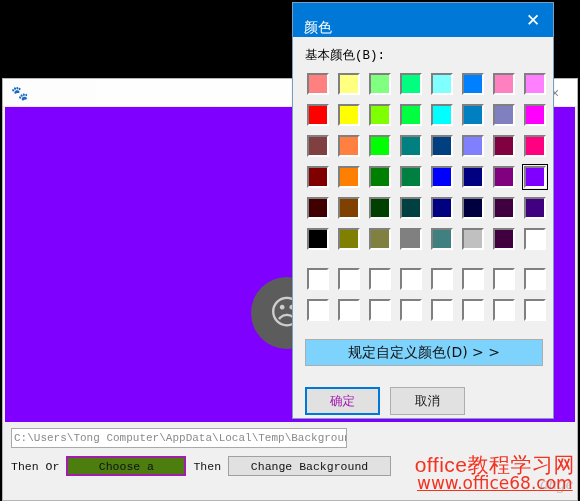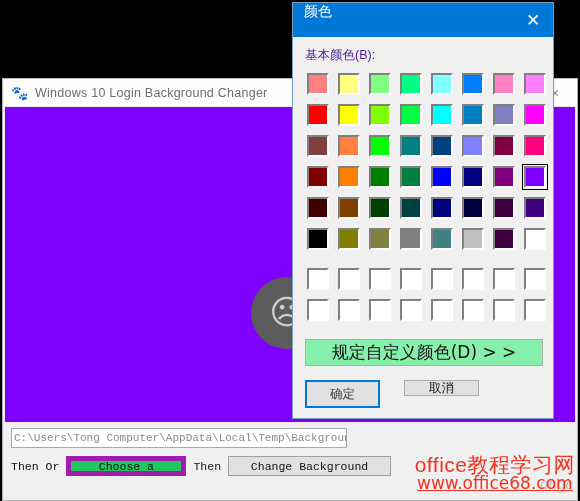--- a/index.html
+++ b/index.html
@@ -77,21 +77,21 @@
   }
   #get-btn{flex:0 0 96px;}
   #action-row{
     display:flex;align-items:center;gap:7px;margin-top:8px;
   }
   .step-label{
     font-family:"Liberation Mono","DejaVu Sans Mono",monospace;
     font-size:11.5px;color:#111;white-space:nowrap;
   }
   #browse-btn{flex:0 0 125px;}
-  #choose-btn{flex:0 0 120px;border:5px solid #a21caf;background:#22c55e;}
+  #choose-btn{flex:0 0 120px;border:2px solid #a21caf;background:#4d7c0f;}
   #change-btn{flex:0 0 163px;}
 
   
   #watermark{
     position:absolute;right:2px;bottom:8px;
     pointer-events:none;text-align:right;line-height:1.02;
   }
   #wm-top{
     color:#f4220f;font-size:21px;font-weight:400;
     font-family:Liberation Sans, sans-serif;
@@ -109,36 +109,36 @@
   }
 
   
   #color-dialog{
     position:absolute;left:292px;top:2px;width:262px;height:417px;
     background:#f0f0f0;border:1px solid #7a9fc0;box-sizing:border-box;
     display:flex;flex-direction:column;
     box-shadow:0 0 0 1px rgba(0,0,0,.04);
   }
   #dlg-titlebar{
-    flex:0 0 34px;background:#0078d7;display:flex;align-items:flex-start;
+    flex:0 0 34px;background:#0078d7;display:flex;align-items:flex-end;
     position:relative;
   }
   #dlg-title{
     color:#fff;font-size:14px;margin-left:11px;
     font-family:"DejaVu Sans",sans-serif;
   }
   #dlg-close{
     position:absolute;right:0;top:0;width:40px;height:34px;
     display:flex;align-items:center;justify-content:center;
     color:#fff;font-size:17px;line-height:1;
   }
   #dlg-body{flex:1 1 auto;padding:10px 12px 0 12px;box-sizing:border-box;}
   .dlg-label{
-    font-size:12.5px;color:#4c1d95;margin-bottom:7px;
-    font-family:Liberation Sans, sans-serif;
+    font-size:12.5px;color:#000000;margin-bottom:7px;
+    font-family:Liberation Mono, monospace;
   }
 
   
   #basic-grid{
     display:grid;grid-template-columns:repeat(8,26px);
     gap:5px 5px;margin-bottom:14px;
   }
   .swatch-cell{
     width:26px;height:26px;box-sizing:border-box;
     display:flex;align-items:center;justify-content:center;
@@ -163,52 +163,50 @@
     width:26px;height:26px;box-sizing:border-box;padding:2px;
   }
   .custom-swatch{
     width:100%;height:100%;box-sizing:border-box;background:#fff;
     border-top:2px solid #808080;border-left:2px solid #808080;
     border-right:2px solid #ffffff;border-bottom:2px solid #ffffff;
   }
 
   #define-btn{
     width:238px;height:27px;box-sizing:border-box;
-    border:1px solid #adadad;background:#86efac;
-    font-size:17px;color:#111;
-    display:flex;align-items:center;justify-content:center;
-    font-family:"DejaVu Sans",sans-serif;margin-bottom:14px;
+    border:1px solid #adadad;background:#7dd3fc;
+    font-size:14px;color:#111;
+    display:flex;align-items:center;justify-content:center;
+    font-family:"DejaVu Sans",sans-serif;margin-bottom:21px;
   }
   #dlg-buttons{display:flex;gap:10px;}
   #ok-btn{
     width:75px;height:28px;box-sizing:border-box;
     border:2px solid #0078d7;background:#e1e1e1;
-    font-size:12.5px;color:#404040;
+    font-size:12.5px;color:#a21caf;
     display:flex;align-items:center;justify-content:center;
     font-family:"DejaVu Sans",sans-serif;
   }
   #cancel-btn{
-    width:75px;height:16px;box-sizing:border-box;
+    width:75px;height:28px;box-sizing:border-box;
     border:1px solid #adadad;background:#e1e1e1;
     font-size:12.5px;color:#111;
     display:flex;align-items:center;justify-content:center;
     font-family:"DejaVu Sans",sans-serif;
-    margin-left:14px;
   }
 </style>
 </head>
 <body>
 
 <div id="backdrop"></div>
 
 <div id="app-window">
 
   <div id="app-titlebar">
     <span id="app-icon">🐾</span>
-    <span id="app-title">Windows 10 Login Background Changer</span>
     <span id="app-close">×</span>
   </div>
 
   <div id="preview" style="background: rgb(128, 0, 255);">
     <div id="avatar" style="background: rgb(92, 92, 92);">
       <span id="avatar-glyph">☹</span>
     </div>
   </div>
 
   <div id="bottom-bar">

